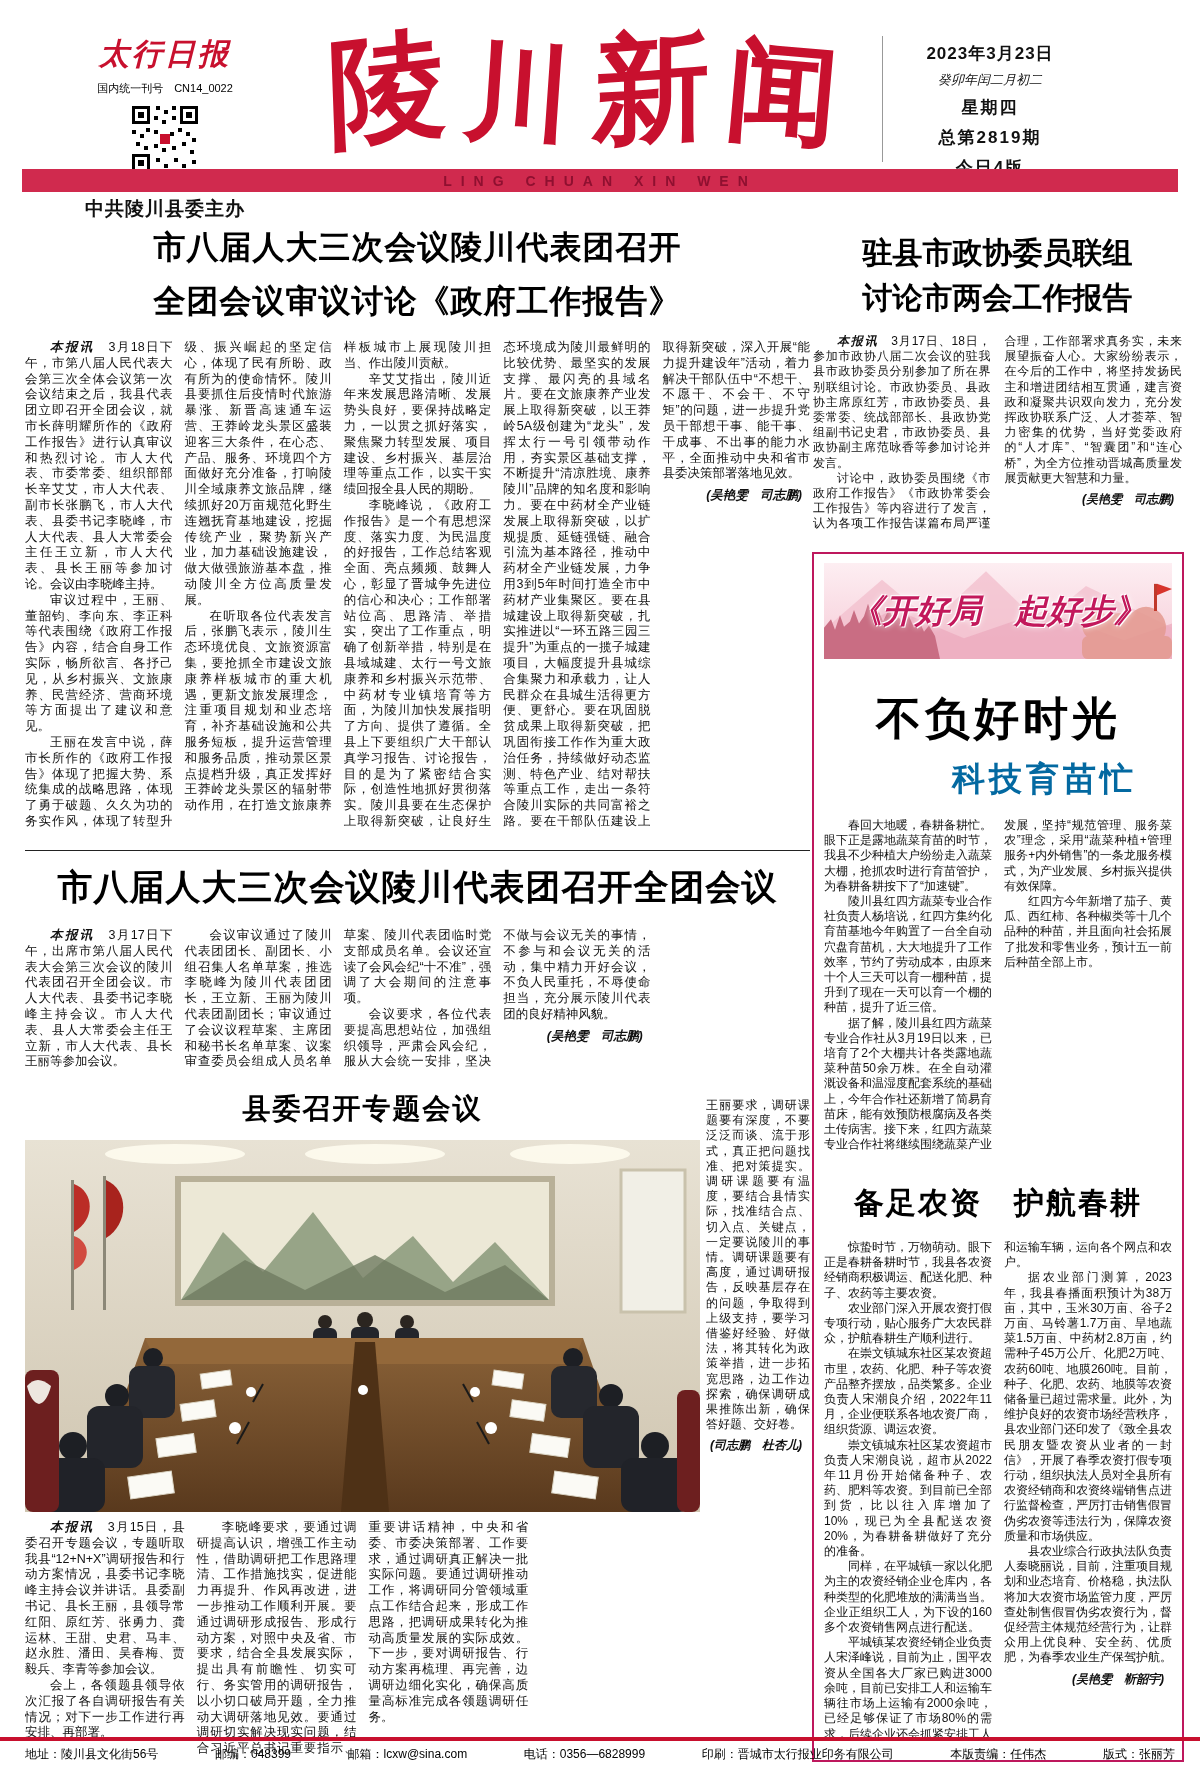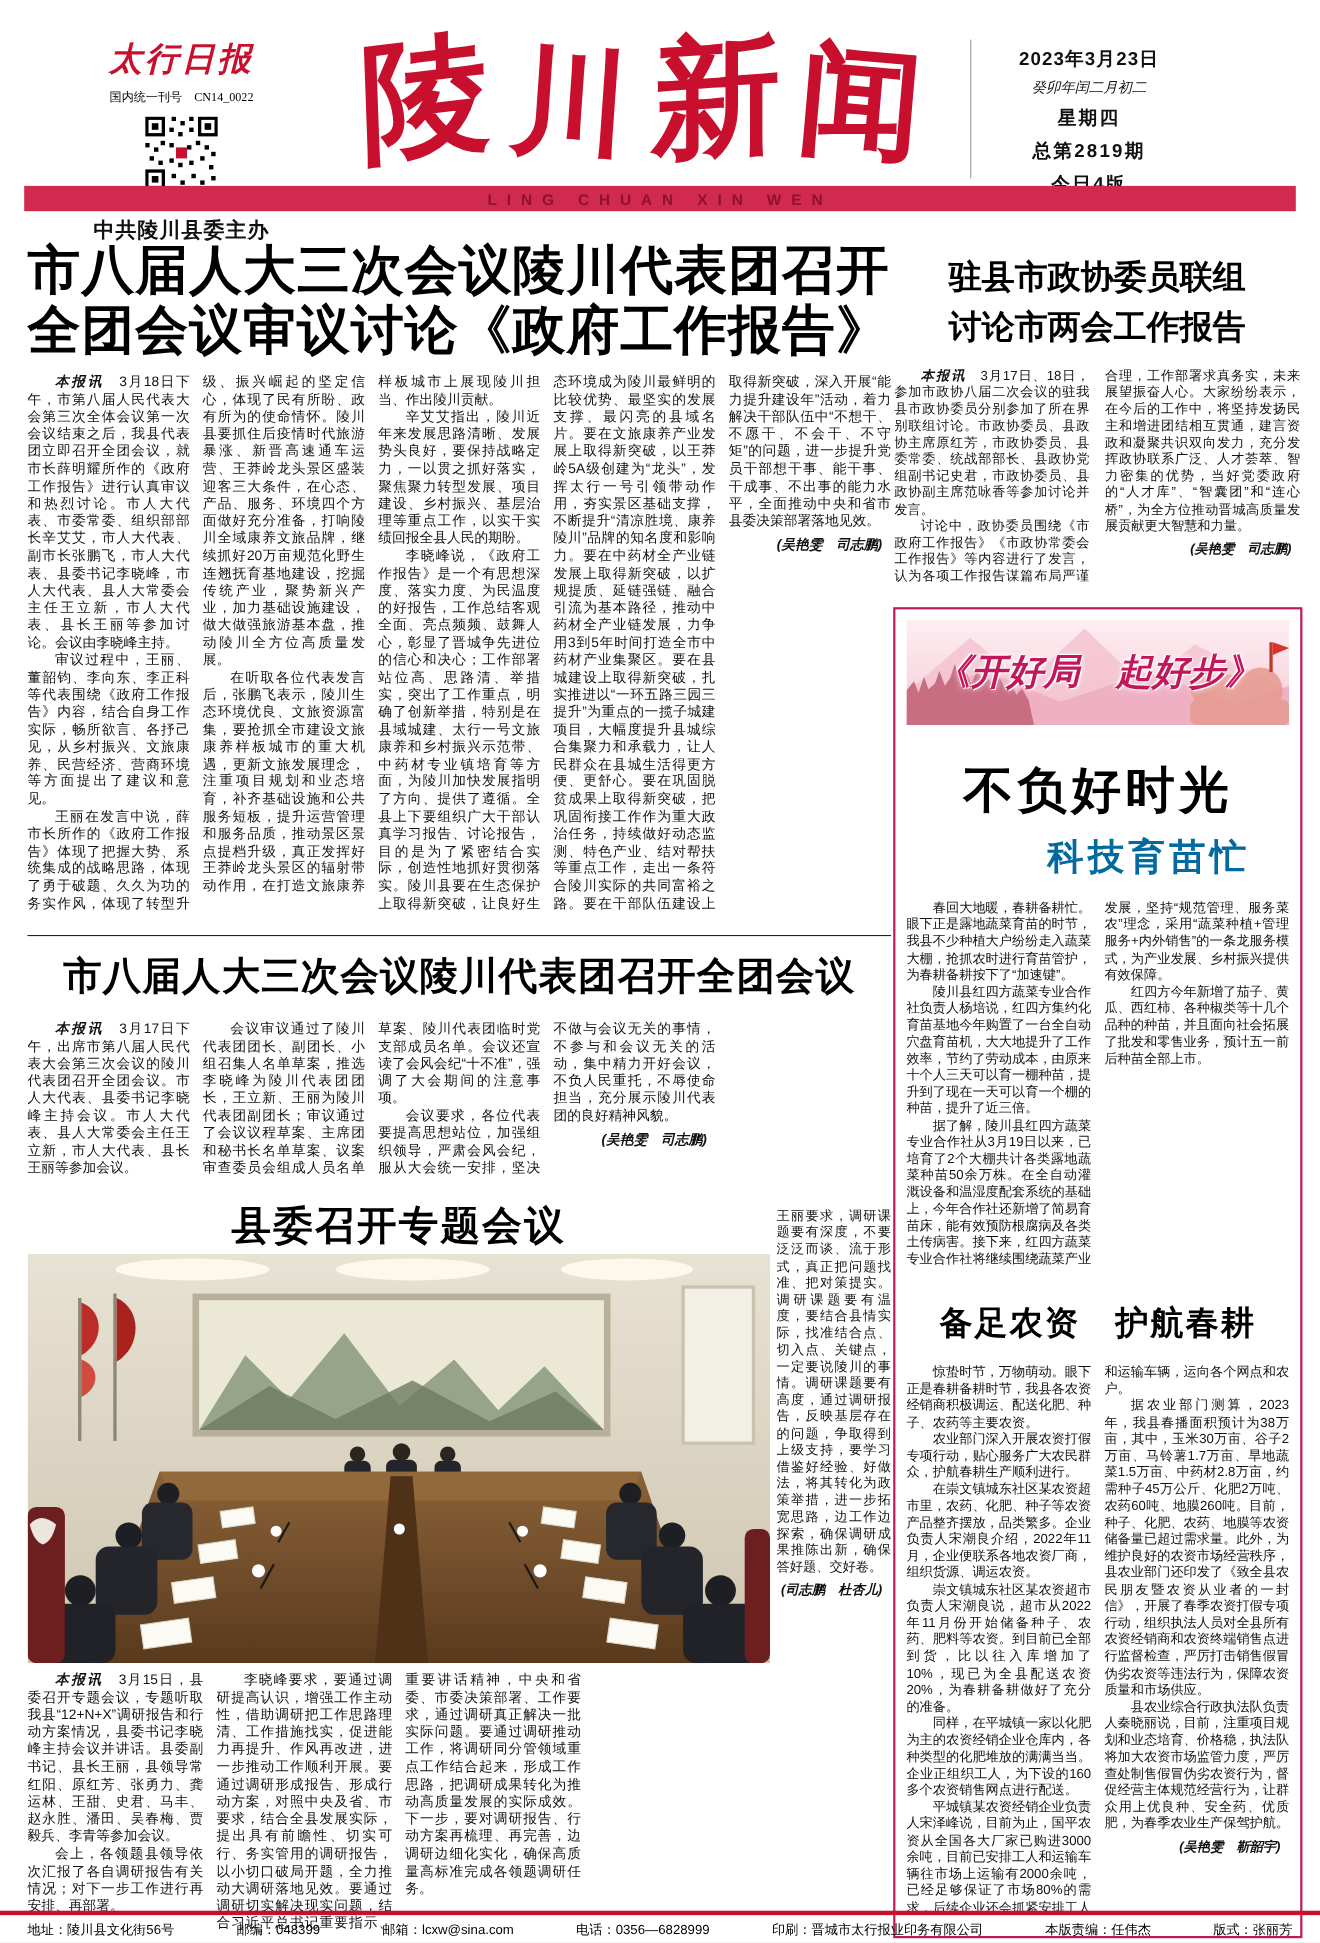--- a/index.html
+++ b/index.html
@@ -2,46 +2,46 @@
 <html><head>
 <meta charset="utf-8">
 <style>
   html,body{margin:0;padding:0;background:#e9e9e9;}
   .page{position:relative;width:1200px;height:1766px;margin:0 auto;background:#ffffff;
         font-family:"Liberation Sans",sans-serif;color:#111;overflow:hidden;}
   
   .logo-block{position:absolute;left:40px;top:34px;width:250px;}
   .logo-cn{font-family:"DejaVu Serif",serif;font-weight:bold;font-style:italic;
            color:#c8102e;font-size:30px;letter-spacing:3px;text-align:center;}
-  .issn{font-size:11px;text-align:center;margin-top:6px;color:#000;font-family:Liberation Serif, serif;}
+  .issn{font-size:11px;text-align:center;margin-top:6px;color:#000;}
   .qr{display:block;margin:10px auto 0;}
   .organizer{font-size:19px;font-weight:bold;text-align:center;margin-top:24px;letter-spacing:1px;}
   .masthead-title{position:absolute;left:295px;top:8px;width:580px;height:160px;
       display:flex;align-items:center;justify-content:center;gap:14px;}
   .masthead-title span{font-family:"DejaVu Serif",serif;font-weight:bold;color:#c8102e;
       font-size:118px;line-height:1;display:inline-block;}
   .tc0{transform:rotate(-7deg) skewX(-5deg);}
   .tc1{transform:rotate(4deg) scale(.9) translateY(6px);}
   .tc2{transform:rotate(-4deg) skewX(-4deg);}
   .tc3{transform:rotate(5deg) scale(.95) translateY(4px);}
   .head-divider{position:absolute;left:882px;top:36px;width:1px;height:126px;background:#999;}
   .date-block{position:absolute;left:845px;top:42px;width:290px;text-align:center;}
   .date-block .d1{font-size:17px;font-weight:bold;letter-spacing:1px;}
   .date-block .d2{font-size:13px;font-family:"DejaVu Serif",serif;font-style:italic;margin-top:6px;}
   .date-block .d3,.date-block .d4,.date-block .d5{font-size:17px;font-weight:bold;margin-top:7px;letter-spacing:2px;}
   .band{position:absolute;left:22px;top:169px;width:1156px;height:23px;background:#d02a4e;
         display:flex;align-items:center;justify-content:center;}
   .band span{color:#8f1030;font-weight:bold;font-size:14px;letter-spacing:9px;}
   
-  .h-a1{position:absolute;left:25px;top:220px;width:785px;text-align:left;
-        font-weight:900;font-size:48px;line-height:54px;letter-spacing:1px;color:#000;}
+  .h-a1{position:absolute;left:25px;top:220px;width:785px;text-align:center;
+        font-weight:900;font-size:32px;line-height:54px;letter-spacing:1px;color:#000;}
   .h-a2{position:absolute;left:25px;top:864px;width:785px;text-align:center;
         font-weight:900;font-size:35px;color:#000;letter-spacing:1px;}
   .h-a3{position:absolute;left:25px;top:1090px;width:675px;text-align:center;
-        font-weight:900;font-size:36px;color:#000;letter-spacing:2px;}
+        font-weight:900;font-size:28px;color:#000;letter-spacing:2px;}
   .h-zx{position:absolute;left:813px;top:230px;width:369px;text-align:center;
         font-weight:900;font-size:30px;line-height:45px;color:#000;}
   
   .art-body{text-align:justify;color:#111;overflow:hidden;column-fill:auto;}
   .art-body p{margin:0;text-indent:2em;}
   b.lead{font-style:italic;letter-spacing:1px;}
   .byline{text-align:right;font-weight:bold;font-style:italic;padding-right:8px;margin-top:6px;text-indent:0;}
   .a1-body{position:absolute;left:25px;top:340px;width:785px;height:503px;
            column-count:5;column-gap:12px;font-size:12.5px;line-height:15.8px;}
   .rule1{position:absolute;left:25px;top:850px;width:785px;height:1px;background:#222;}

